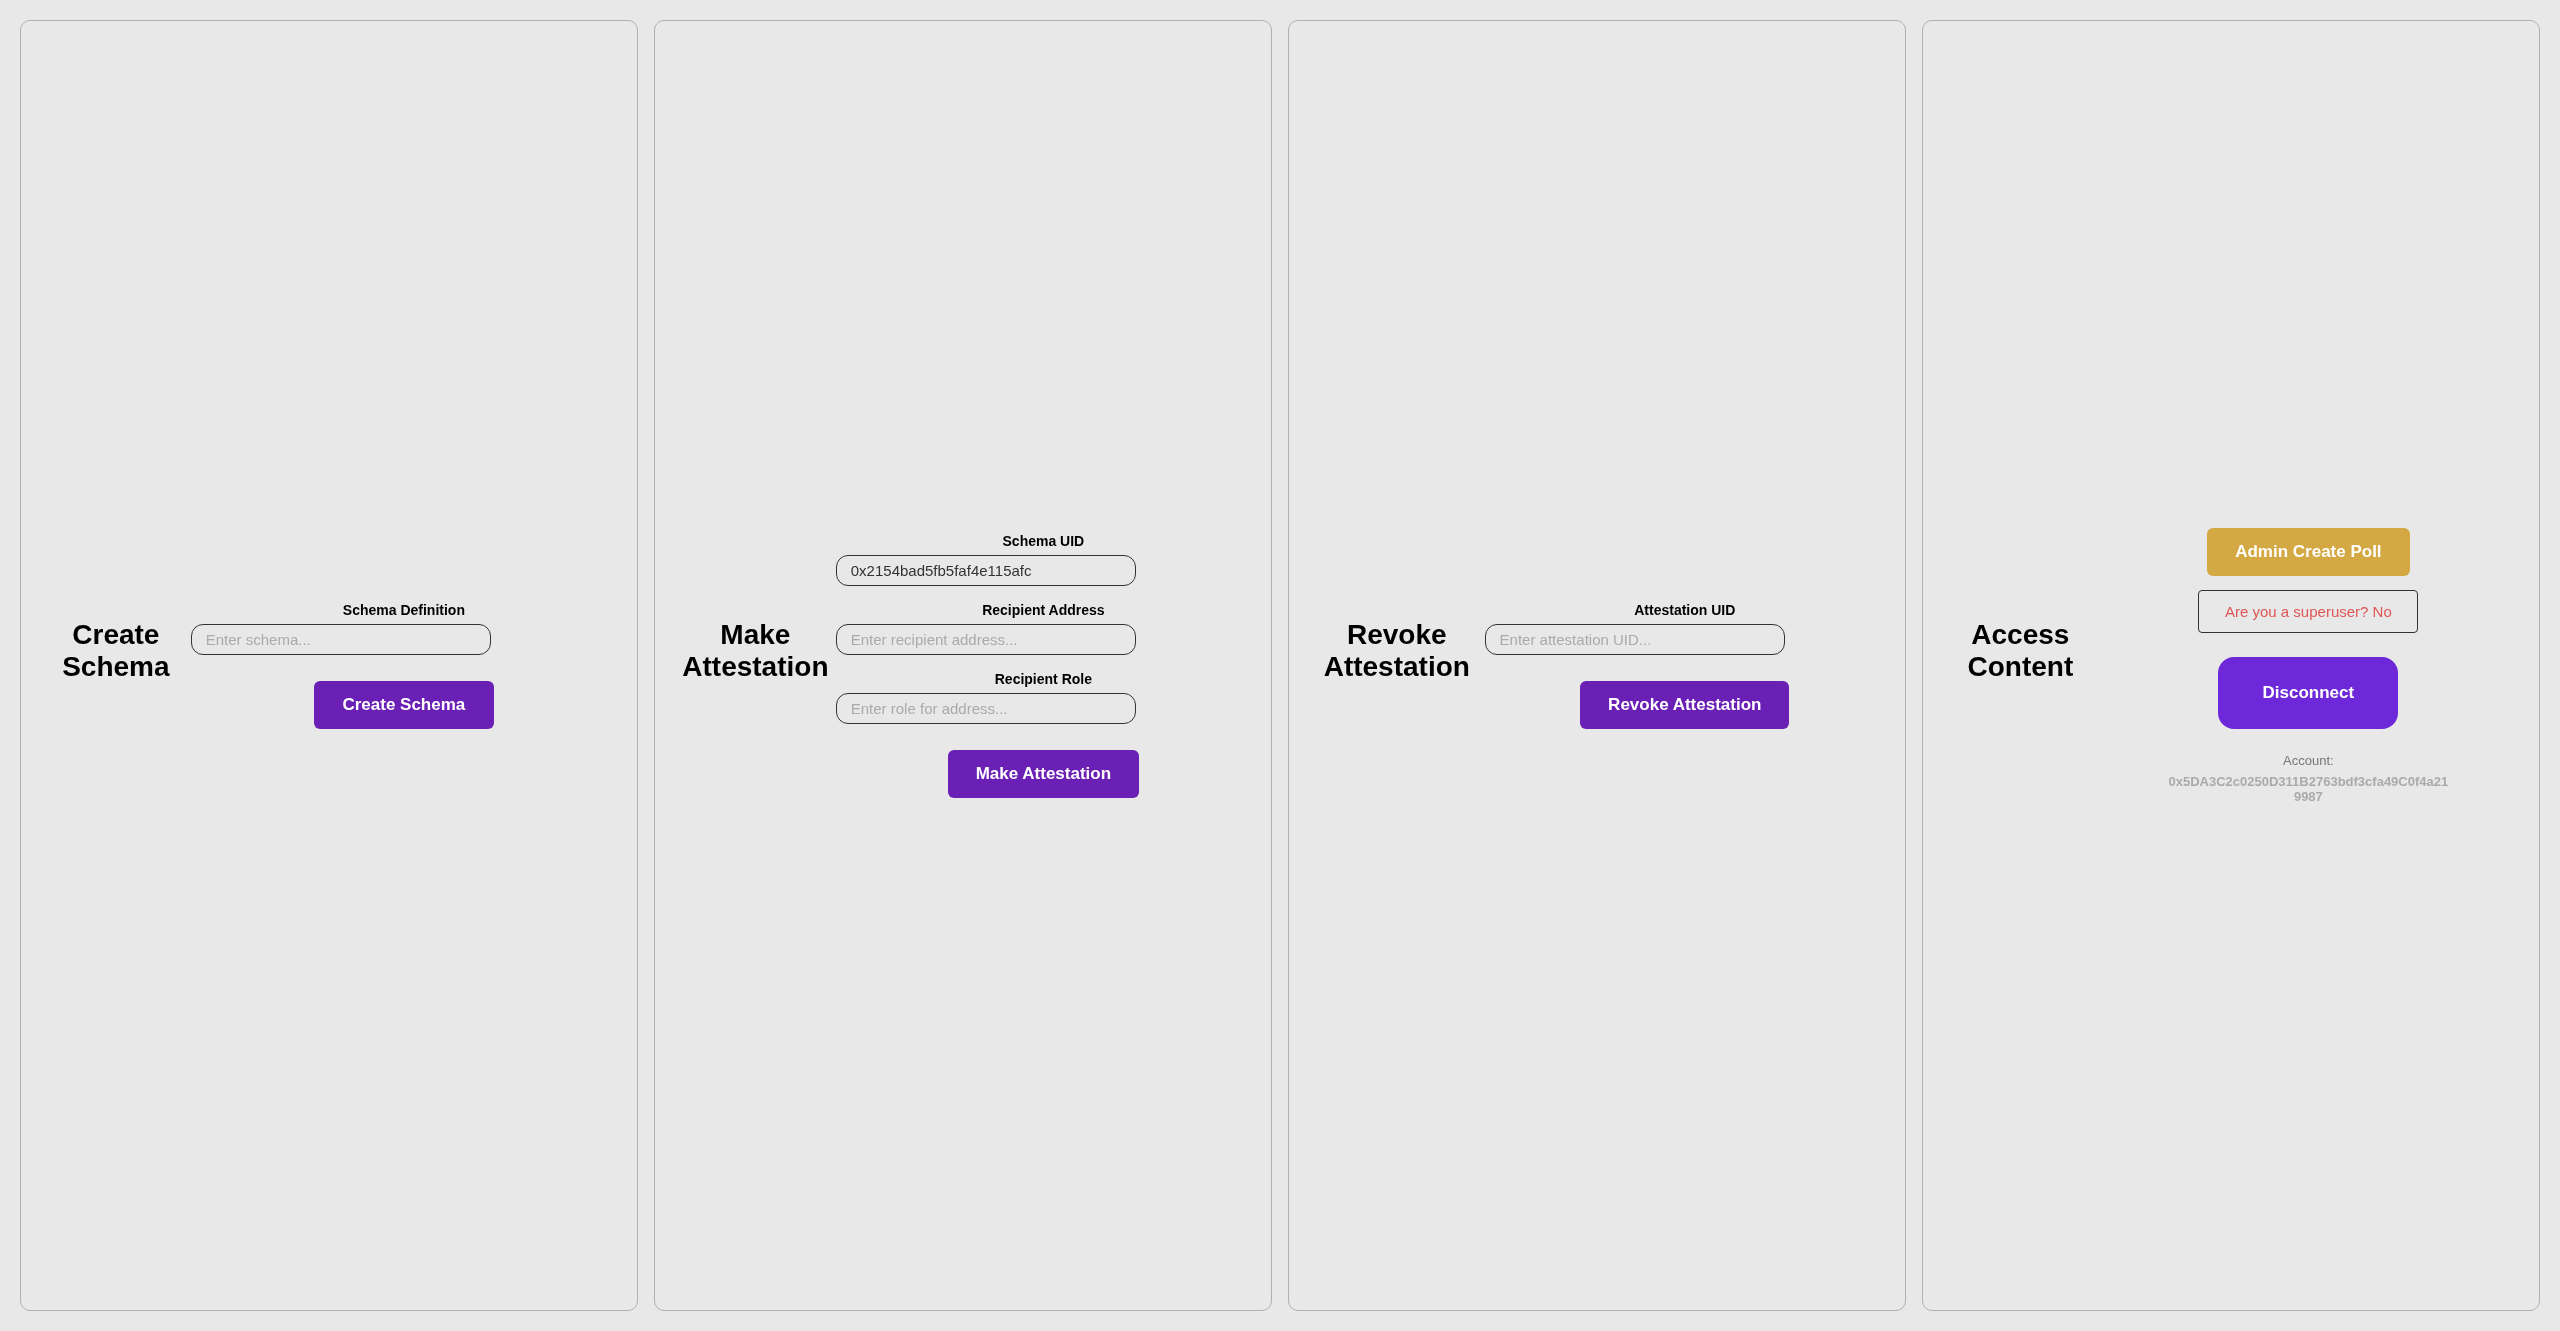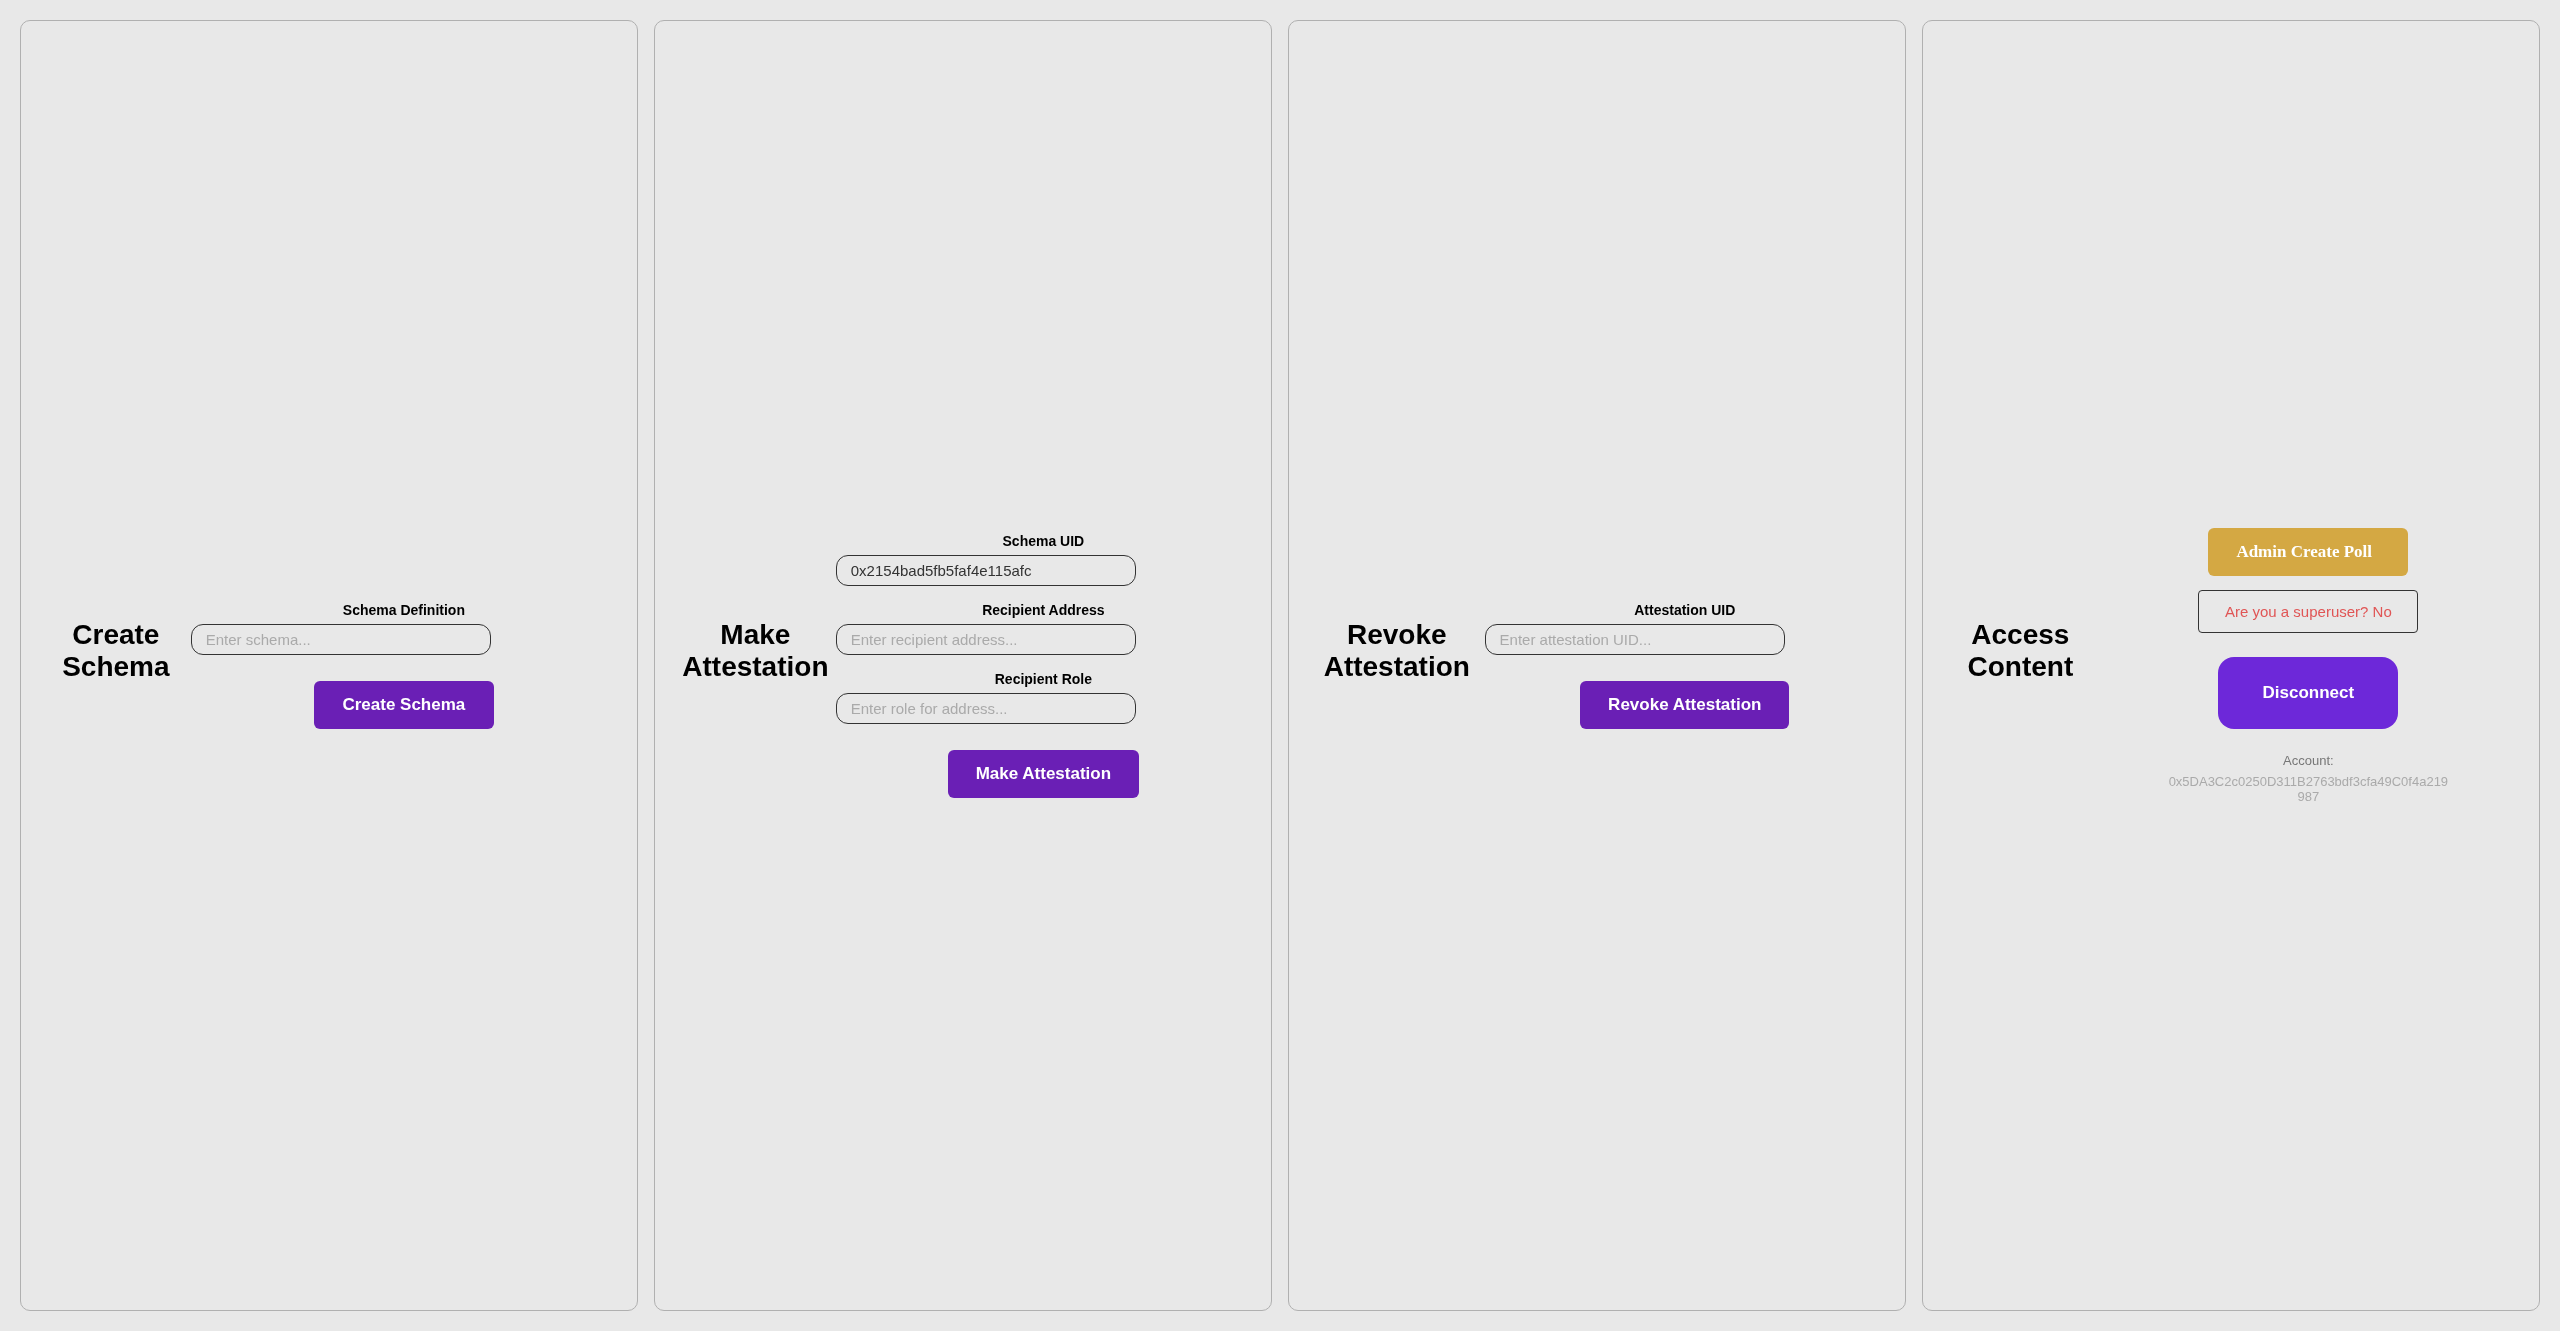--- a/index.html
+++ b/index.html
@@ -117,22 +117,21 @@
     .btn-yellow {
       background-color: #d4a843;
       color: #fff;
       border: none;
       border-radius: 6px;
       padding: 14px 28px;
       font-size: 17px;
       font-weight: bold;
       cursor: pointer;
       min-width: 200px;
-      text-align: left;
-      font-family: Liberation Serif, serif;
+      text-align: center;
     }
 
     .superuser-box {
       border: 1.5px solid #333;
       border-radius: 4px;
       padding: 12px 20px;
       margin: 14px 0;
       background: #e8e8e8;
       min-width: 220px;
       text-align: center;
@@ -147,20 +146,21 @@
       text-align: center;
     }
 
     .account-address {
       font-size: 13px;
       color: #aaa;
       margin-top: 6px;
       text-align: center;
       word-break: break-all;
       max-width: 280px;
+      font-weight: bold;
     }
 
     .access-content-area {
       display: flex;
       flex-direction: column;
       align-items: center;
       width: 100%;
       margin-top: auto;
       margin-bottom: auto;
     }

